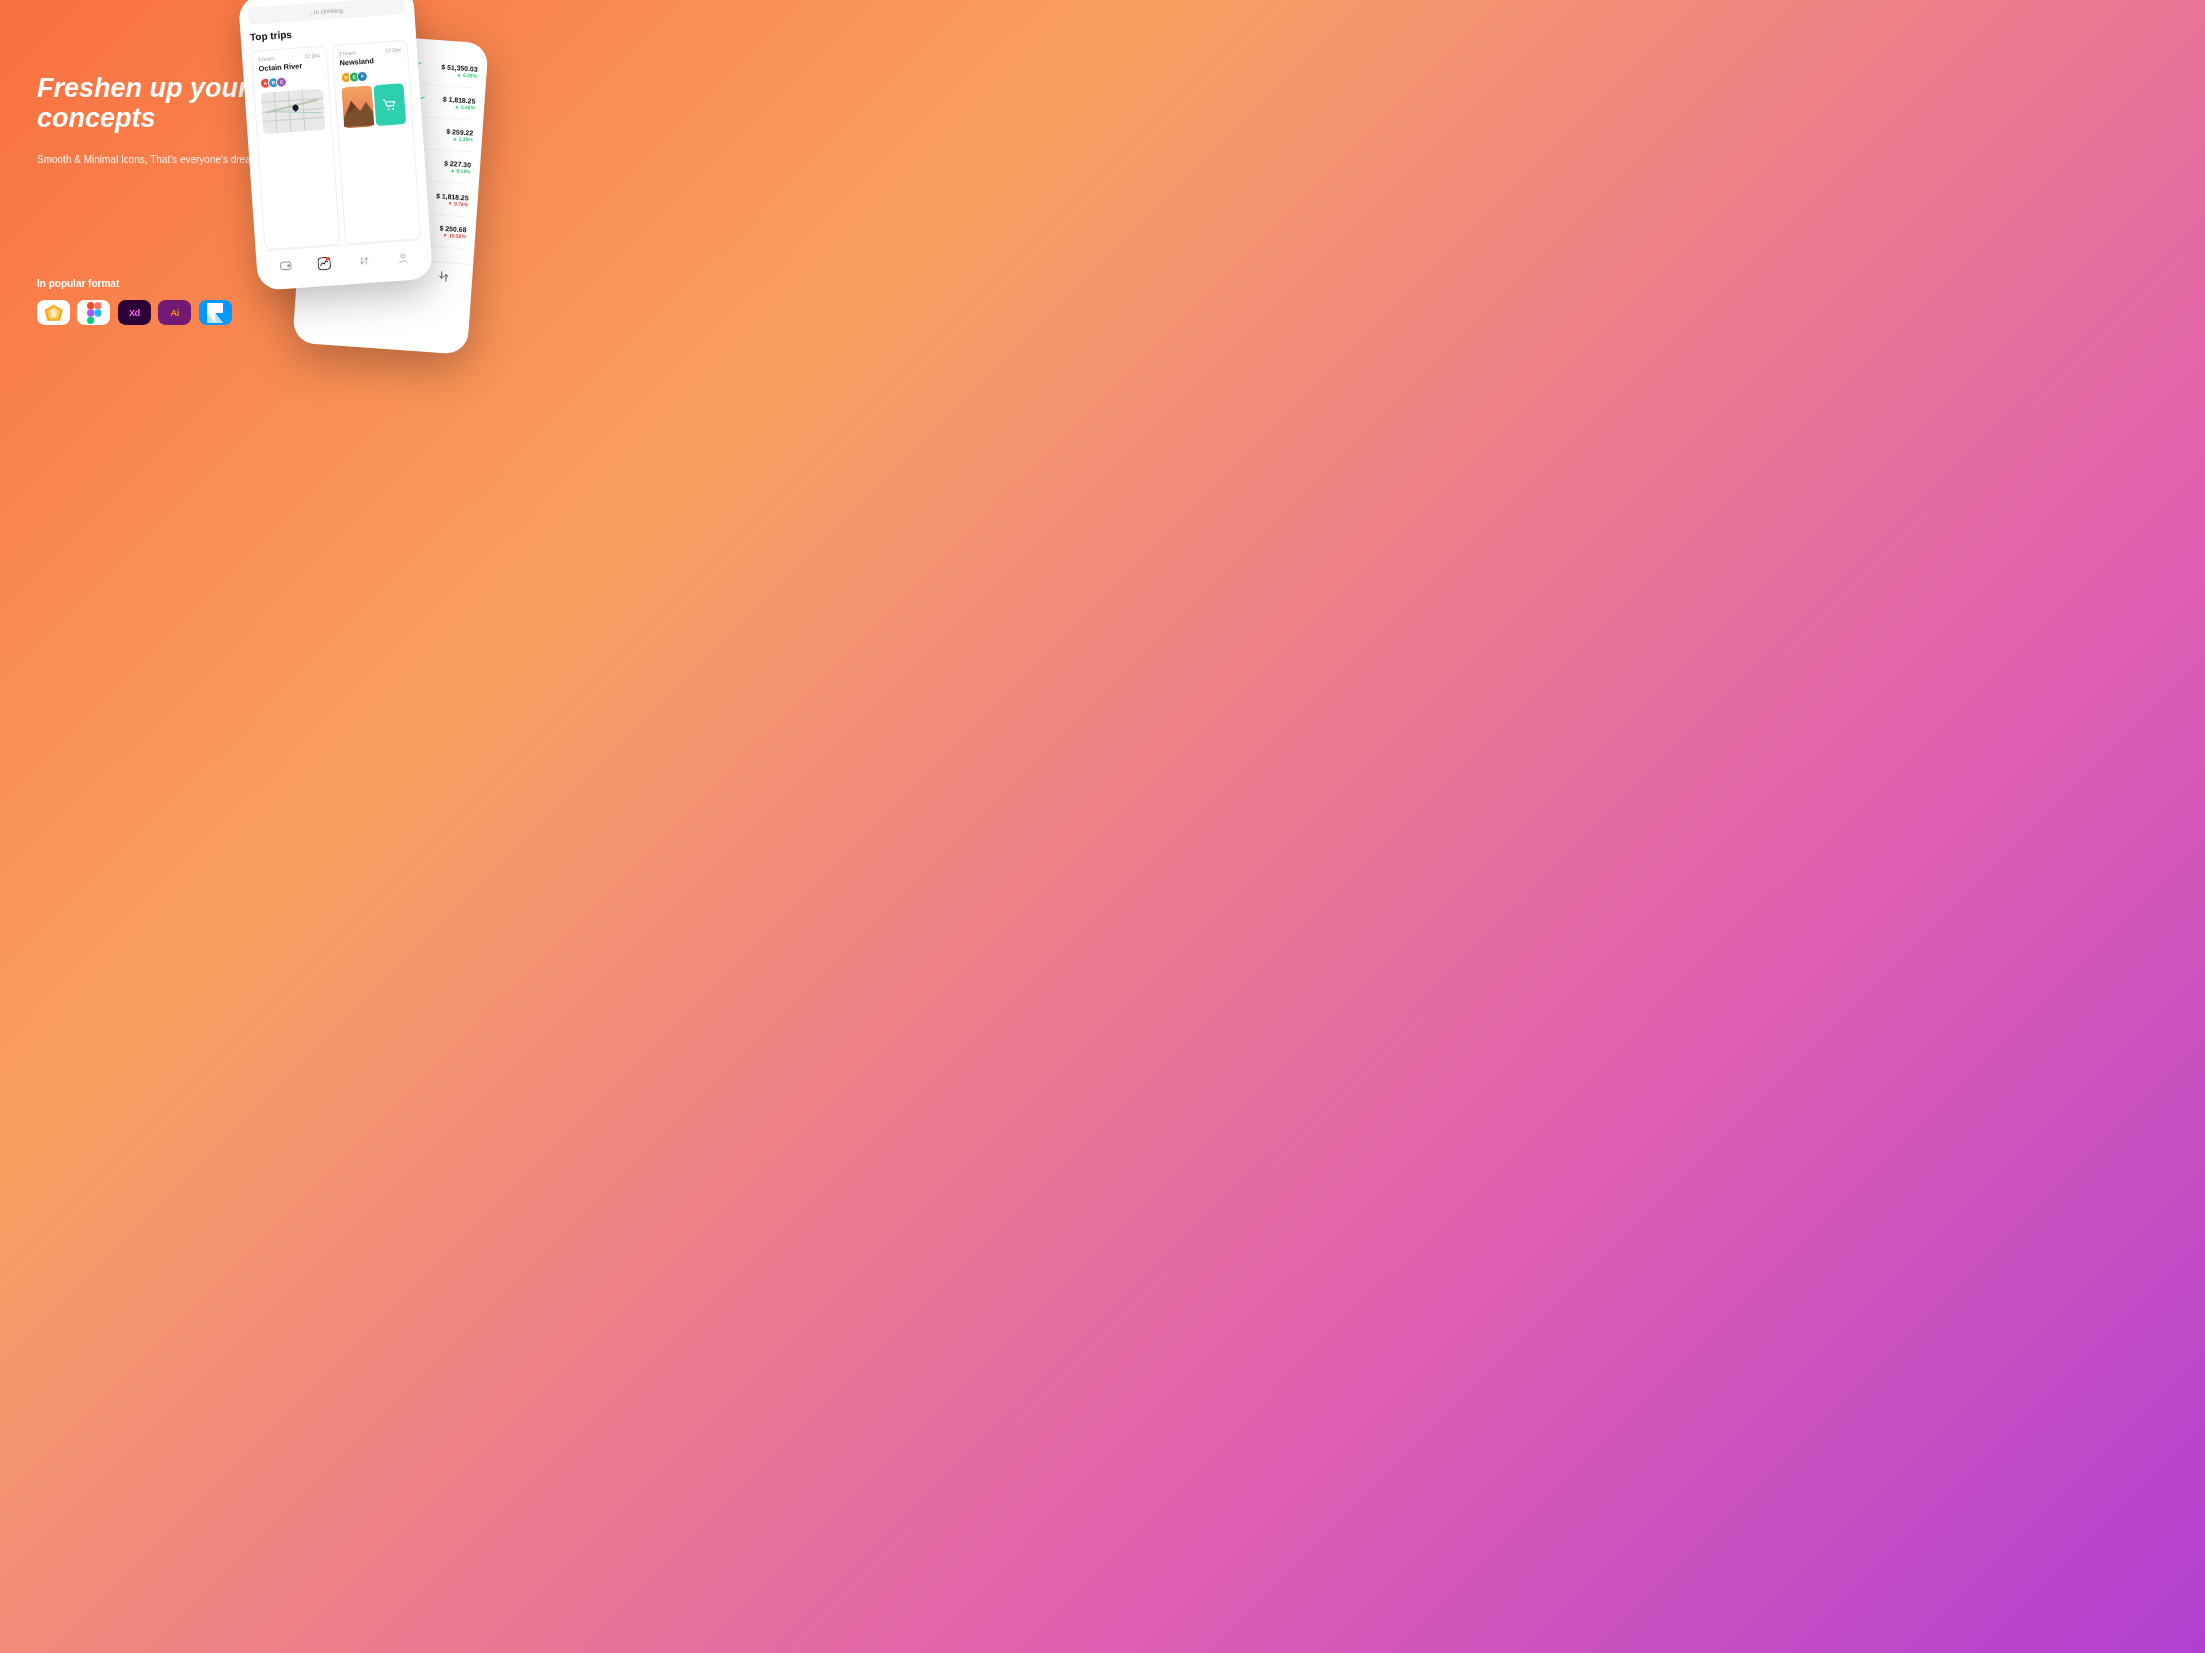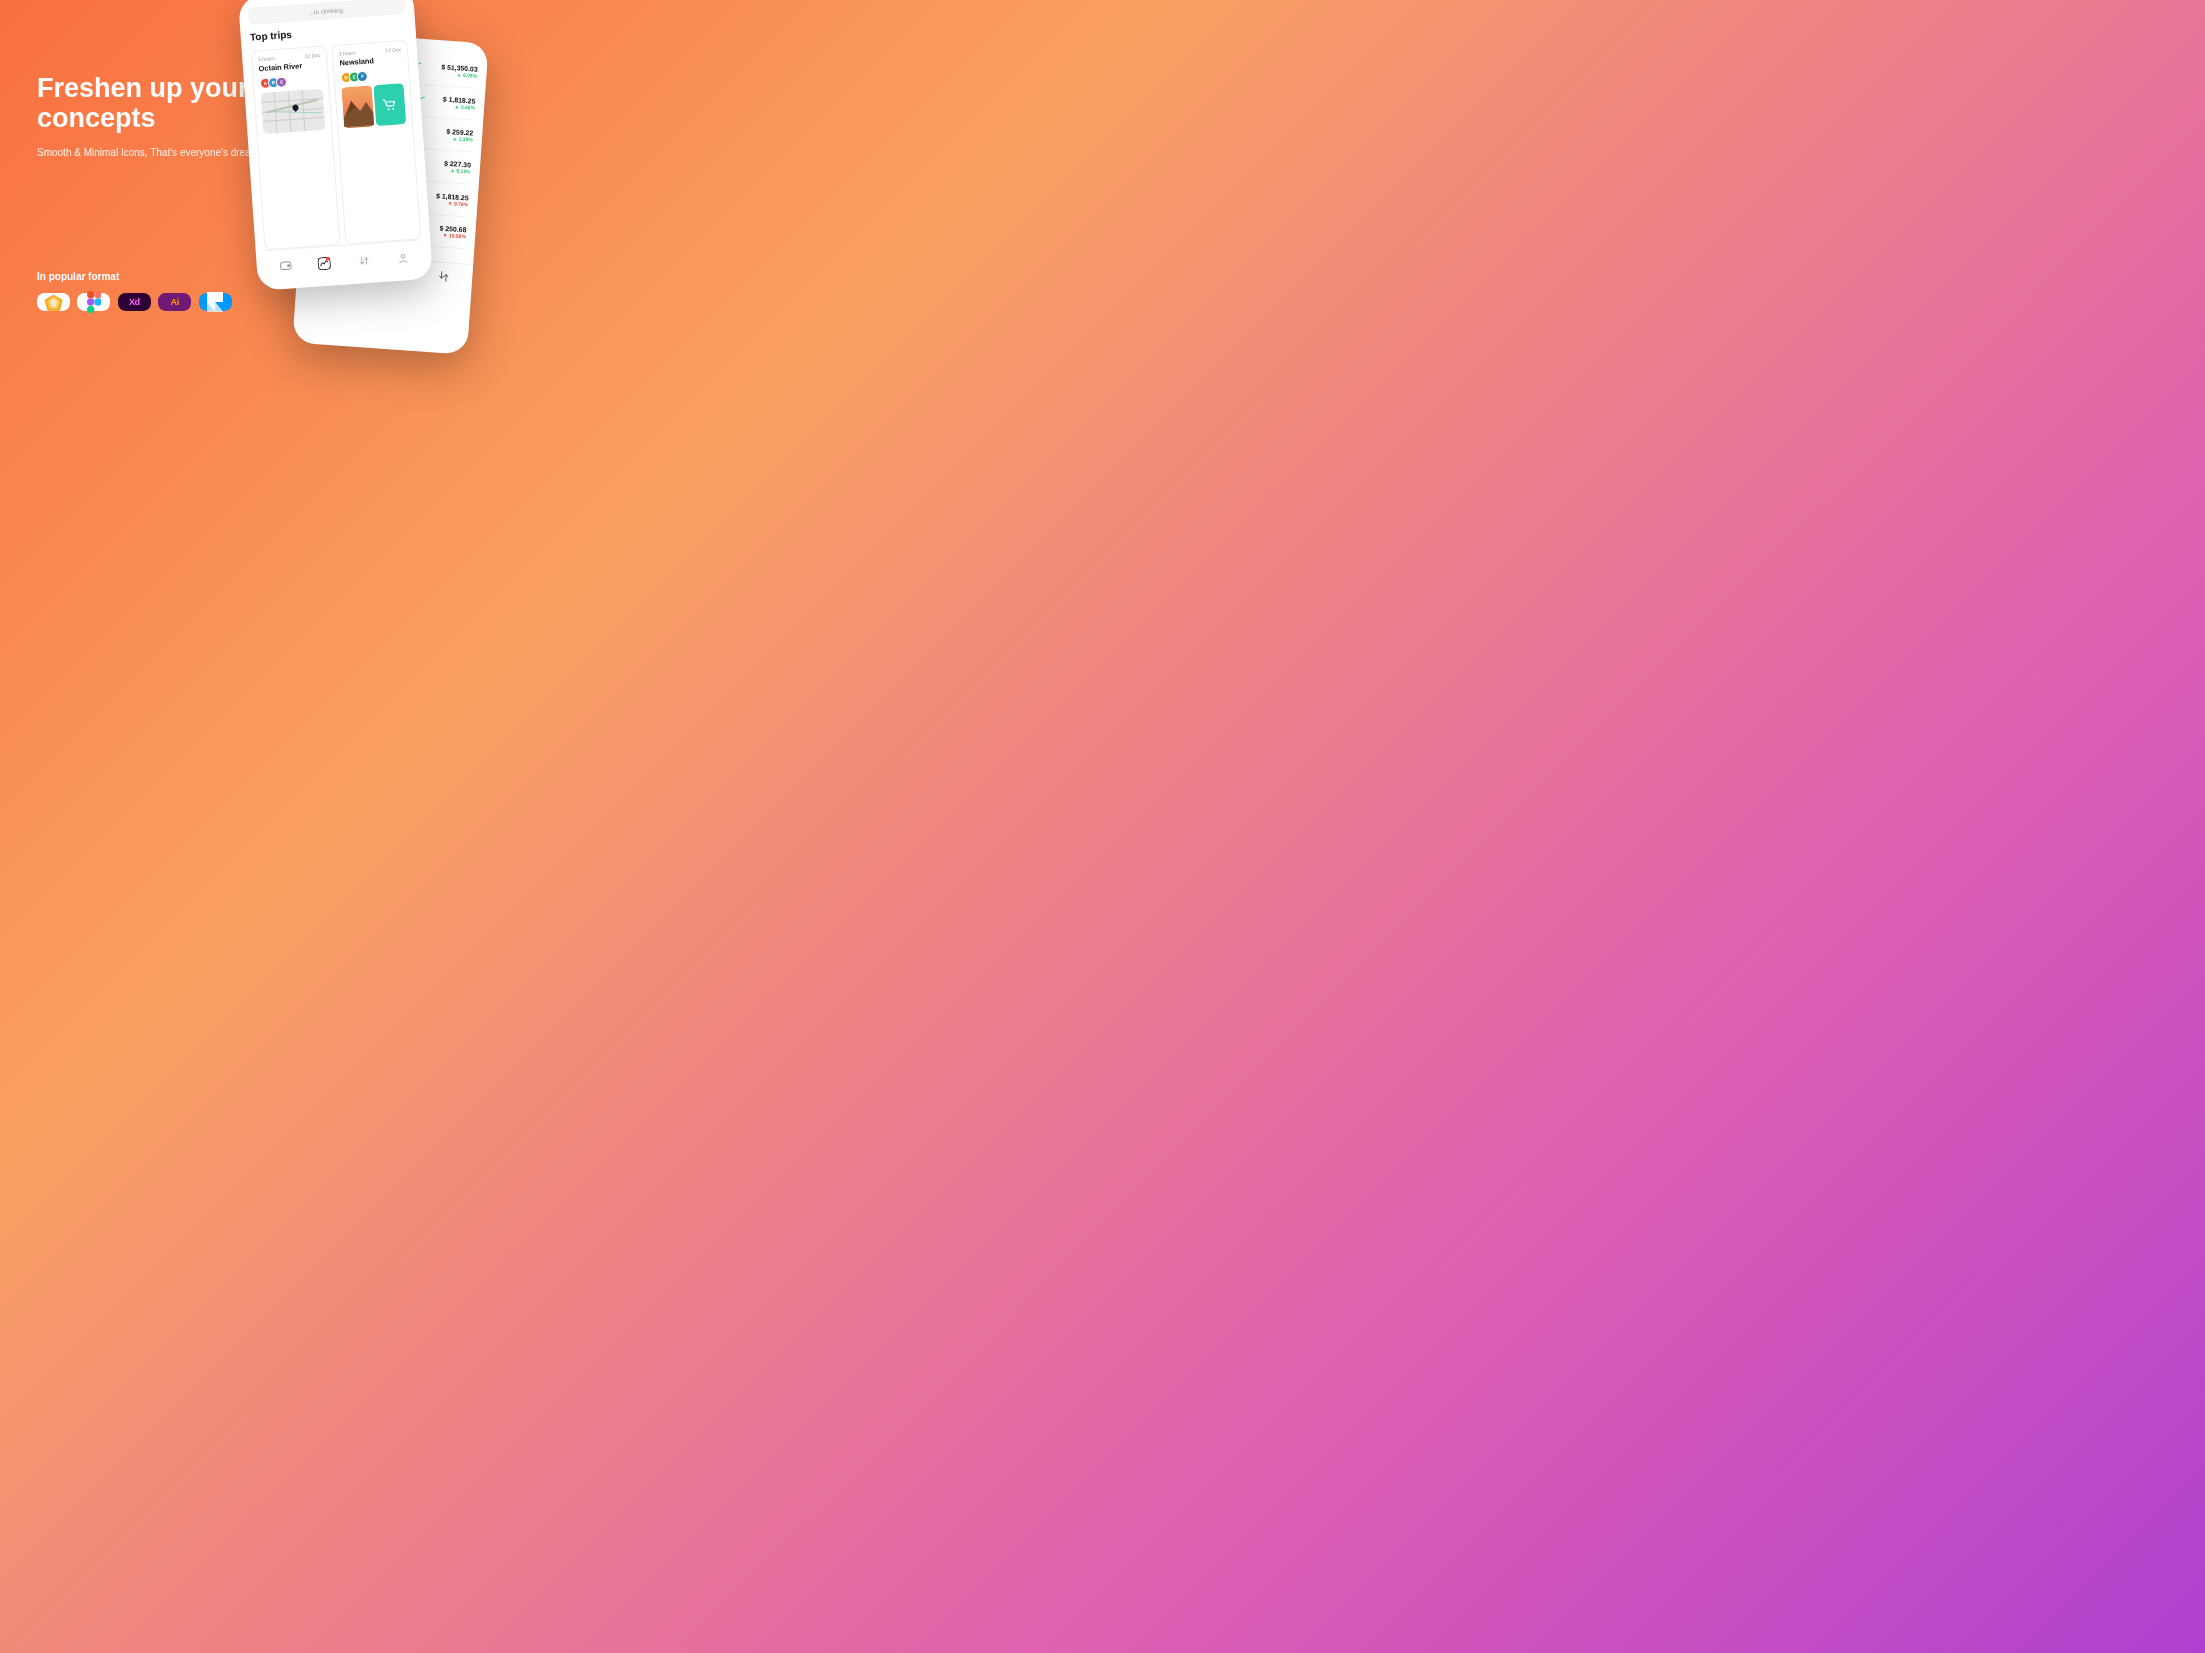--- a/index.html
+++ b/index.html
@@ -23,21 +23,22 @@
       left: 37px;
       top: 74px;
       width: 239px;
     }
 
     .headline {
       font-size: 27px;
       font-weight: 800;
       color: white;
       line-height: 1.1;
-      margin-bottom: 12px;
+      margin-bottom: 19px;
+      font-style: italic;
     }
 
     .subtitle {
       font-size: 10px;
       color: rgba(255,255,255,0.9);
       line-height: 1.6;
       margin-bottom: 27.6px;
     }
 
     .format-label {
@@ -47,21 +48,21 @@
       margin-bottom: 11px;
     }
 
     .app-icons {
       display: flex;
       gap: 7.4px;
     }
 
     .app-icon {
       width: 33px;
-      height: 18px;
+      height: 25px;
       border-radius: 7.4px;
       display: flex;
       align-items: center;
       justify-content: center;
       font-weight: 900;
       font-size: 10px;
     }
 
     .app-icon.sketch {
       background: white;

